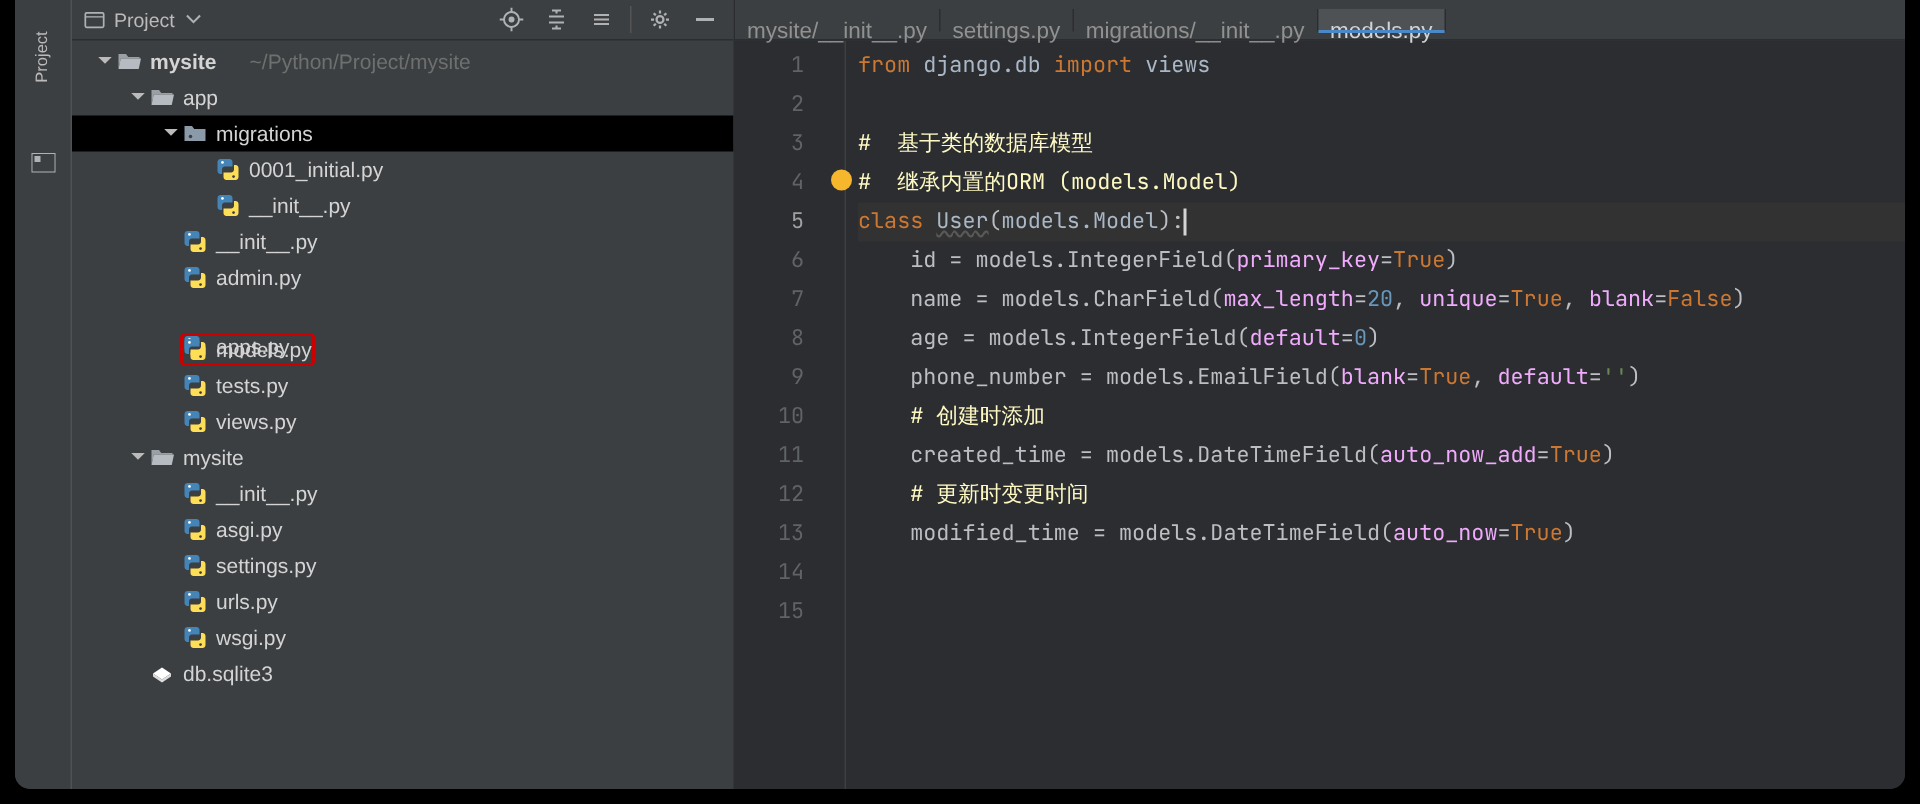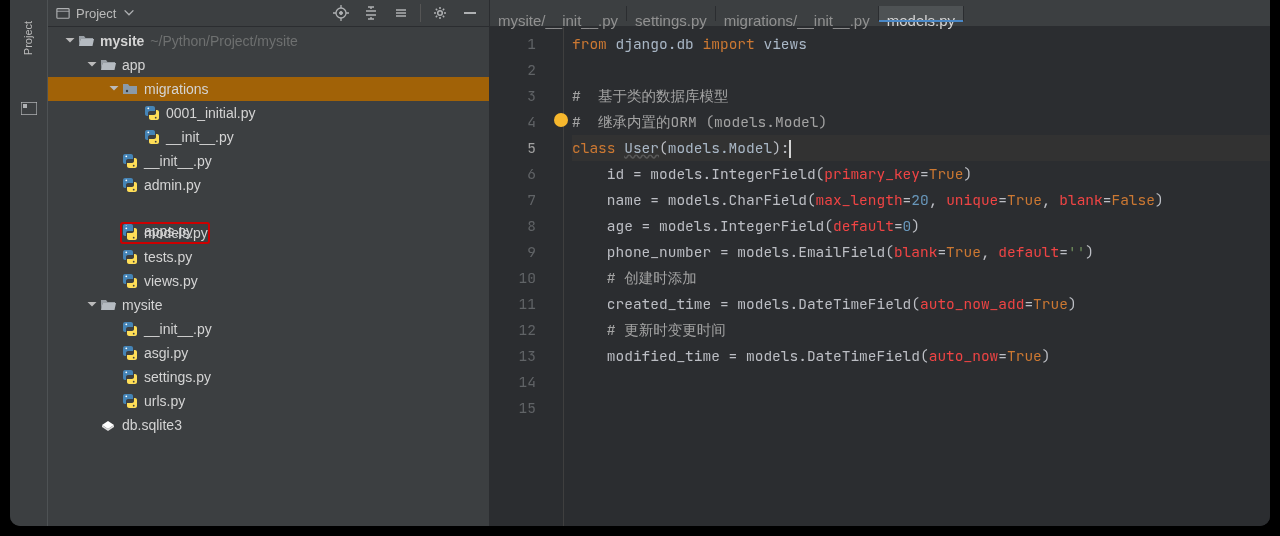--- a/index.html
+++ b/index.html
@@ -86,36 +86,36 @@
     padding-top: 2px;
     font-size: 14px;
   }
   .tree-row {
     height: 24px;
     display: flex;
     align-items: center;
     white-space: nowrap;
     cursor: pointer;
   }
-  .tree-row.selected { background: #a16207; }
+  .tree-row.selected { background: #000000; }
   .tree-indent { display: inline-block; }
   .tree-arrow {
     width: 12px; height: 12px;
     fill: #bbb;
     margin-right: 2px;
     flex-shrink: 0;
   }
   .tree-arrow.blank { visibility: hidden; }
   .tree-icon {
     width: 16px; height: 16px;
     margin-right: 6px;
     flex-shrink: 0;
   }
   .tree-label { color: #d4d4d4; }
-  .tree-path { color: #6e7070; margin-left: 6px; text-align: center; }
+  .tree-path { color: #6e7070; margin-left: 22px; text-align: center; }
   .highlighted-box {
     border: 2px solid #cc0000;
     border-radius: 3px;
     padding: 0 0px;
     margin: 0 -2px 0 -2px;
     display: inline-flex;
     align-items: center;
     height: 22px;
   }
 
@@ -189,22 +189,22 @@
     padding: 4px 0 0 8px;
     color: #bcbec4;
     position: relative;
   }
   .code .line { height: 26px; white-space: pre; position: relative; }
   .code .line.current { background: #323232; }
   .kw { color: #cc7832; }
   .ident { color: #a9b7c6; }
   .str { color: #6a8759; }
   .num { color: #6897bb; }
-  .param { color: #ef4444; }
-  .comment { color: #a3a3a3; }
+  .param { color: #f0abfc; }
+  .comment { color: #fef9c3; }
   .cursor::after {
     content: "";
     display: inline-block;
     width: 2px; height: 18px;
     background: #d4d4d4;
     vertical-align: middle;
     margin-left: -1px;
   }
   .bulb {
     position: absolute;
@@ -514,20 +514,32 @@
         <div class="tree-row">
           <span class="tree-indent" style="width: 60px;"></span>
           <svg viewBox="0 0 16 16" class="tree-arrow blank">
             <use href="#i-arrow-right"></use>
           </svg>
           <span style="display: inline-flex; align-items: center;">
             <svg viewBox="0 0 16 16" class="tree-icon">
               <use href="#i-py"></use>
             </svg>
             <span class="tree-label">urls.py</span>
+          </span>
+        </div>
+        <div class="tree-row">
+          <span class="tree-indent" style="width: 60px;"></span>
+          <svg viewBox="0 0 16 16" class="tree-arrow blank">
+            <use href="#i-arrow-right"></use>
+          </svg>
+          <span style="display: inline-flex; align-items: center;">
+            <svg viewBox="0 0 16 16" class="tree-icon">
+              <use href="#i-py"></use>
+            </svg>
+            <span class="tree-label">wsgi.py</span>
           </span>
         </div>
         <div class="tree-row">
           <span class="tree-indent" style="width: 38px;"></span>
           <svg viewBox="0 0 16 16" class="tree-arrow blank">
             <use href="#i-arrow-right"></use>
           </svg>
           <span style="display: inline-flex; align-items: center;">
             <svg viewBox="0 0 16 16" class="tree-icon">
               <use href="#i-db"></use>

